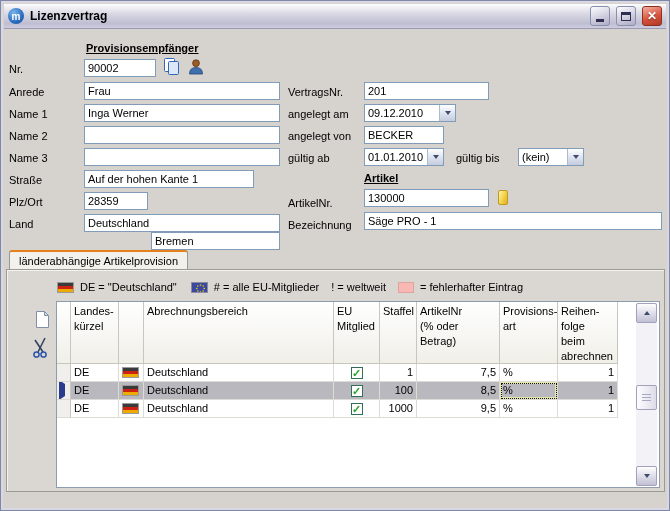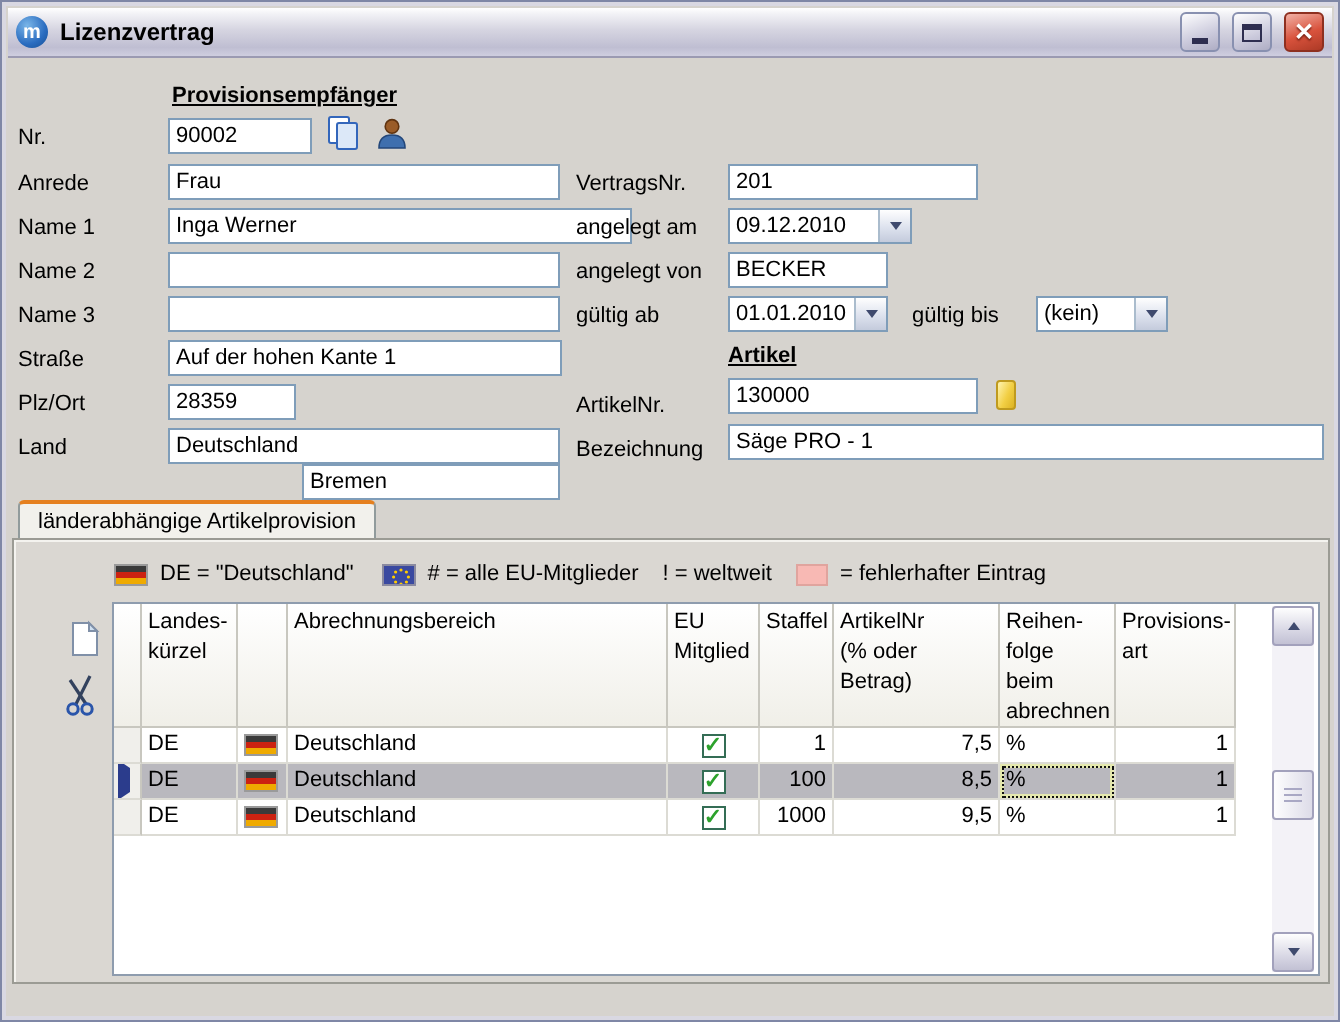--- a/index.html
+++ b/index.html
@@ -159,30 +159,30 @@
   </svg>
   <svg class="mini-icon" style="left:186px; top:57px;" width="18" height="18">
     <circle cx="9" cy="5.2" r="3.4" fill="#9a5c28" stroke="#5f3310" stroke-width="0.8"></circle>
     <path d="M2.5,16 Q2.5,9.5 9,9.5 Q15.5,9.5 15.5,16 Z" fill="#3f6fae" stroke="#24477a" stroke-width="0.8"></path>
   </svg>
 
   <div class="lbl" style="left:8px; top:85px;">Anrede</div>
   <div class="field" style="left:83px; top:81px; width:196px;">Frau</div>
 
   <div class="lbl" style="left:8px; top:107px;">Name 1</div>
-  <div class="field" style="left:83px; top:103px; width:232px;">Inga Werner</div>
+  <div class="field" style="left:83px; top:103px; width:196px;">Inga Werner</div>
 
   <div class="lbl" style="left:8px; top:129px;text-align:center;">Name 2</div>
   <div class="field" style="left:83px; top:125px; width:196px;"></div>
 
   <div class="lbl" style="left:8px; top:151px;">Name 3</div>
   <div class="field" style="left:83px; top:147px; width:196px;"></div>
 
   <div class="lbl" style="left:8px; top:173px;">Straße</div>
-  <div class="field" style="left:83px; top:169px; width:197px;">Auf der hohen Kante 1</div>
+  <div class="field" style="left:83px; top:169px; width:170px;">Auf der hohen Kante 1</div>
 
   <div class="lbl" style="left:8px; top:195px;">Plz/Ort</div>
   <div class="field" style="left:83px; top:191px; width:64px;">28359</div>
   <div class="field" style="left:150px; top:191px; width:129px;margin-top:40px;">Bremen</div>
 
   <div class="lbl" style="left:8px; top:217px;">Land</div>
   <div class="field" style="left:83px; top:213px; width:196px;">Deutschland</div>
 
   <div class="lbl" style="left:287px; top:85px;">VertragsNr.</div>
   <div class="field" style="left:363px; top:81px; width:125px;">201</div>
@@ -263,26 +263,26 @@
           <div class="gcell ind"></div>
           <div class="gcell">Landes-
 kürzel</div>
           <div class="gcell"></div>
           <div class="gcell">Abrechnungsbereich</div>
           <div class="gcell">EU
 Mitglied</div>
           <div class="gcell">Staffel</div>
           <div class="gcell">ArtikelNr
 (% oder Betrag)</div>
+          <div class="gcell">Provisions-
+art</div>
           <div class="gcell">Reihen-
 folge
 beim
 abrechnen</div>
-          <div class="gcell">Provisions-
-art</div>
         </div>
 
         <div class="grow gdata">
           <div class="gcell ind"></div>
           <div class="gcell">DE</div>
           <div class="gcell flagcell">
               <span class="flag-de"></span>
             </div>
           <div class="gcell">Deutschland</div>
           <div class="gcell ccell">

